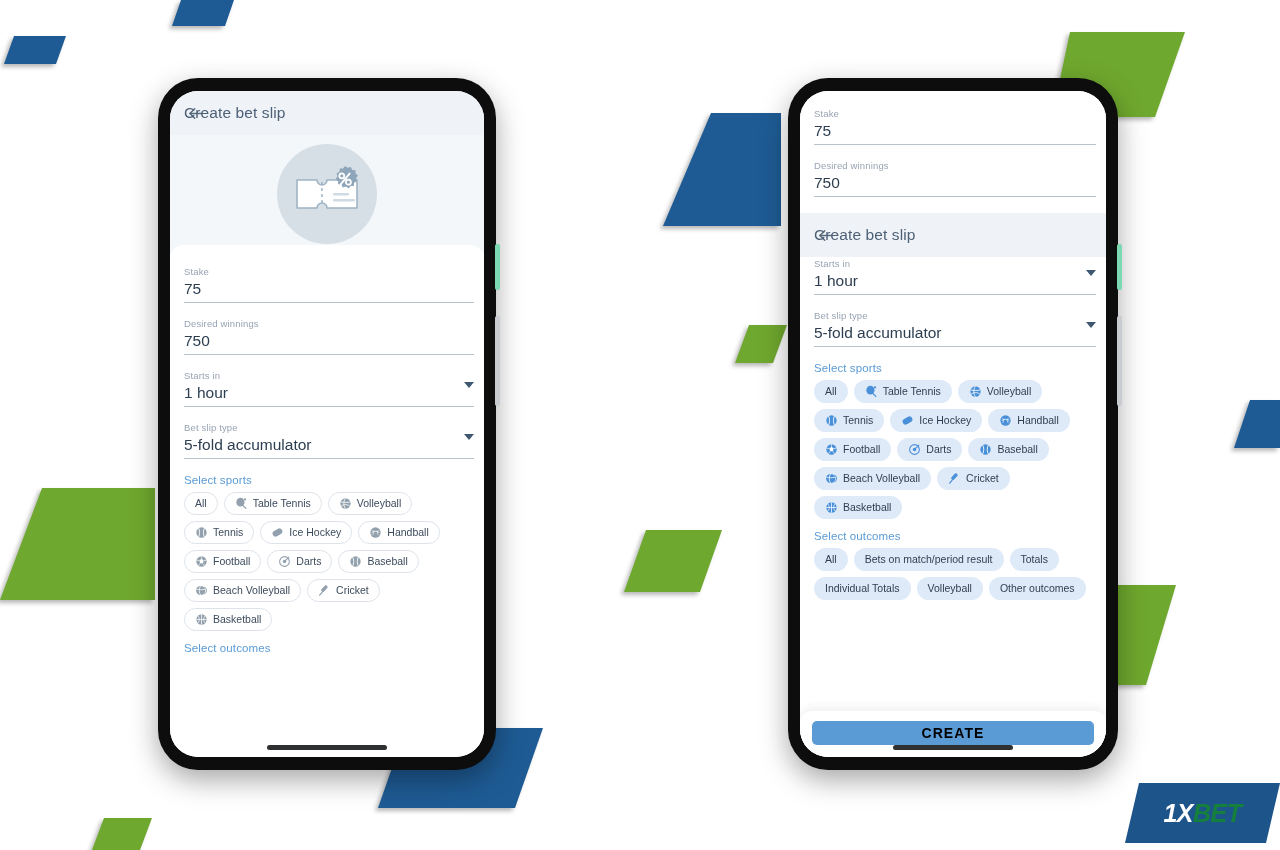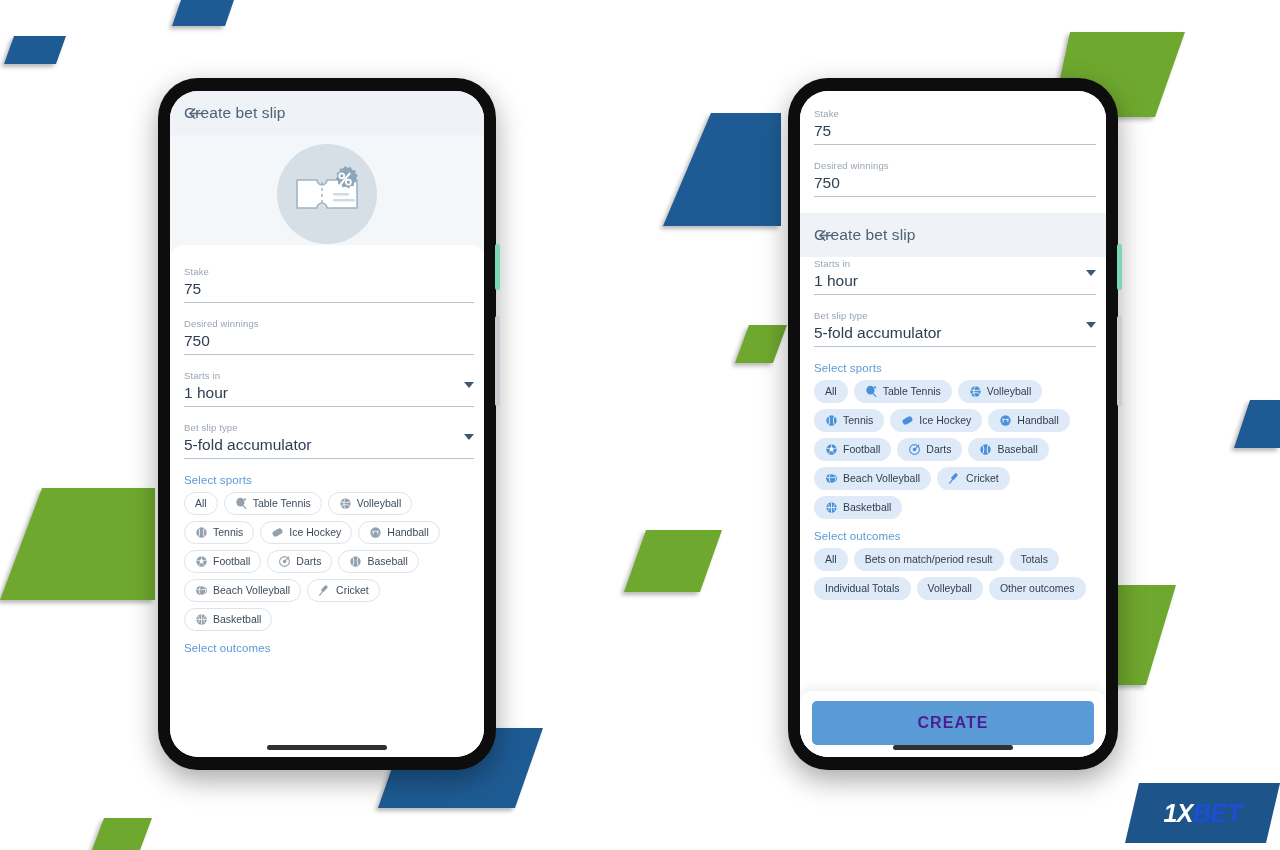--- a/index.html
+++ b/index.html
@@ -124,43 +124,43 @@
 
   .chip-ico { width:13px; height:13px; flex:none; display:block; }
 
   .cta-wrap {
     position:absolute; left:0; right:0; bottom:0;
     background:#fff; padding:10px 12px 12px 12px;
     border-radius:12px 12px 0 0;
     box-shadow: 0 -4px 10px rgba(0,0,0,0.06);
   }
   .cta {
-    width:100%; height:44px; border:none; border-radius:5px;
-    background:#5b9bd5; color:#4c1d95;
-    font-size:16px; font-weight:700; letter-spacing:1.1px;
+    width:100%; height:24px; border:none; border-radius:5px;
+    background:#5b9bd5; color:#000000;
+    font-size:14px; font-weight:700; letter-spacing:1.1px;
     font-family:"Liberation Sans", sans-serif;
     cursor:pointer;
   }
 
   .float-header {
     position:absolute; left:0; right:0;
     background:#eff3f8;
     height:44px; display:flex; align-items:center; padding:0 14px;
     z-index:5;
   }
 
   
   .logo-wrap { position:absolute; }
   .logo-text {
     position:absolute; left:0; top:0; width:100%; height:100%;
     display:flex; align-items:center; justify-content:center;
     font-size:25px; font-weight:700; font-style:italic; letter-spacing:-.5px;
   }
   .lg-1x { color:#ffffff; }
-  .lg-bet { color:#1d4ed8; }
+  .lg-bet { color:#15803d; }
 </style>
 </head>
 <body>
 
 <div id="stage">
 
   <div class="deco" style="left:4px;top:36px;width:62px;height:28px;">
     <svg class="shape" viewBox="0 0 62 28" preserveAspectRatio="none">
         <polygon points="10,0 62,0 52,28 0,28" fill="#1e5b94"></polygon>
       </svg>

